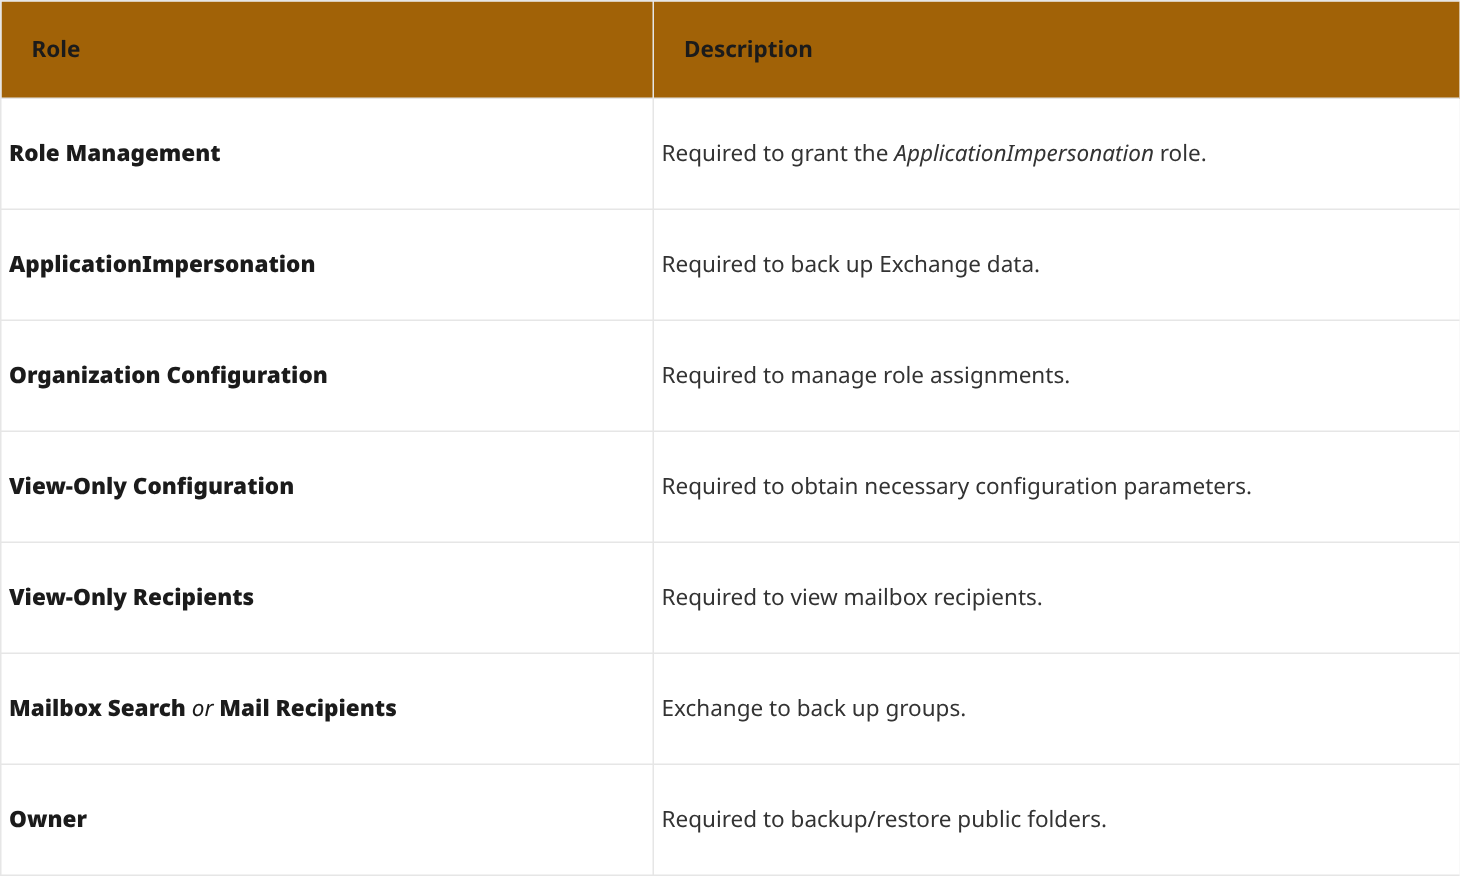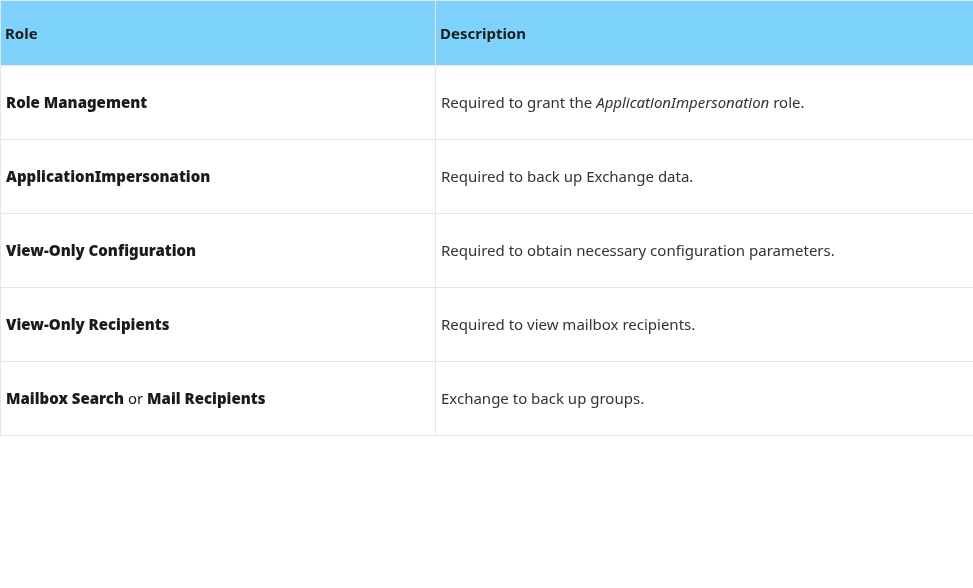--- a/index.html
+++ b/index.html
@@ -14,40 +14,40 @@
       border-collapse: collapse;
       width: 973px;
       table-layout: fixed;
     }
     th, td {
       border: 1px solid #e6e6e6;
       text-align: left;
       vertical-align: middle;
     }
     th {
-      background: #7dd3fc;
+      background: #a16207;
       font-weight: 700;
       color: #1b1b1b;
-      padding: 22px 4px;
+      padding: 22px 20px;
     }
     td {
       padding: 26px 5px;
       color: #333333;
       font-size: 15px;
       line-height: 1.4;
     }
     td.role-cell {
       font-weight: 700;
       color: #1b1b1b;
     }
     col.col-role { width: 435px; }
     col.col-desc { width: 538px; }
     em.italic-term { font-style: italic; font-weight: 400; }
     .desc-cell { color: #333333; font-weight: 400; margin-top: 25px; }
-    .role-cell .non-bold { font-weight: 400; }
+    .role-cell .non-bold { font-weight: 400; font-style: italic; }
   </style>
 </head>
 <body>
 
 <table>
   <colgroup>
     <col class="col-role">
     <col class="col-desc">
   </colgroup>
   <thead>
@@ -60,25 +60,33 @@
 
   <tr>
         <td class="role-cell"><strong>Role Management</strong></td>
         <td class="desc-cell">Required to grant the <em class="italic-term">ApplicationImpersonation</em> role.</td>
       </tr>
       <tr>
         <td class="role-cell"><strong>ApplicationImpersonation</strong></td>
         <td class="desc-cell">Required to back up Exchange data.</td>
       </tr>
       <tr>
+        <td class="role-cell"><strong>Organization Configuration</strong></td>
+        <td class="desc-cell">Required to manage role assignments.</td>
+      </tr>
+      <tr>
         <td class="role-cell"><strong>View-Only Configuration</strong></td>
         <td class="desc-cell">Required to obtain necessary configuration parameters.</td>
       </tr>
       <tr>
         <td class="role-cell"><strong>View-Only Recipients</strong></td>
         <td class="desc-cell">Required to view mailbox recipients.</td>
       </tr>
       <tr>
         <td class="role-cell"><strong>Mailbox Search</strong> <span class="non-bold">or</span> <strong>Mail Recipients</strong></td>
         <td class="desc-cell">Exchange to back up groups.</td>
       </tr>
+      <tr>
+        <td class="role-cell"><strong>Owner</strong></td>
+        <td class="desc-cell">Required to backup/restore public folders.</td>
+      </tr>
     </tbody>
 </table>
 
 </body></html>

